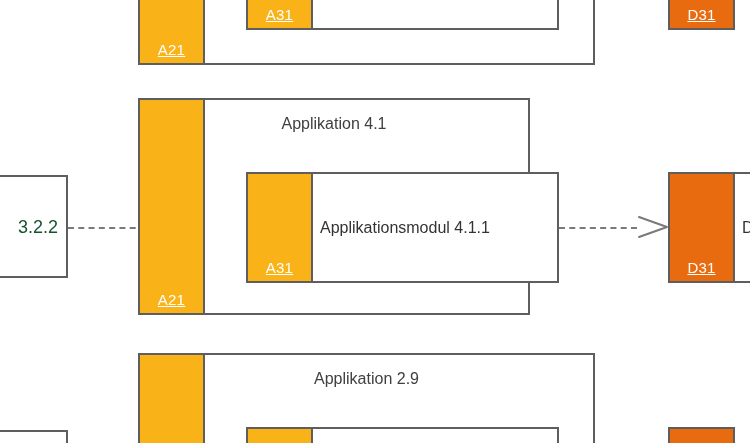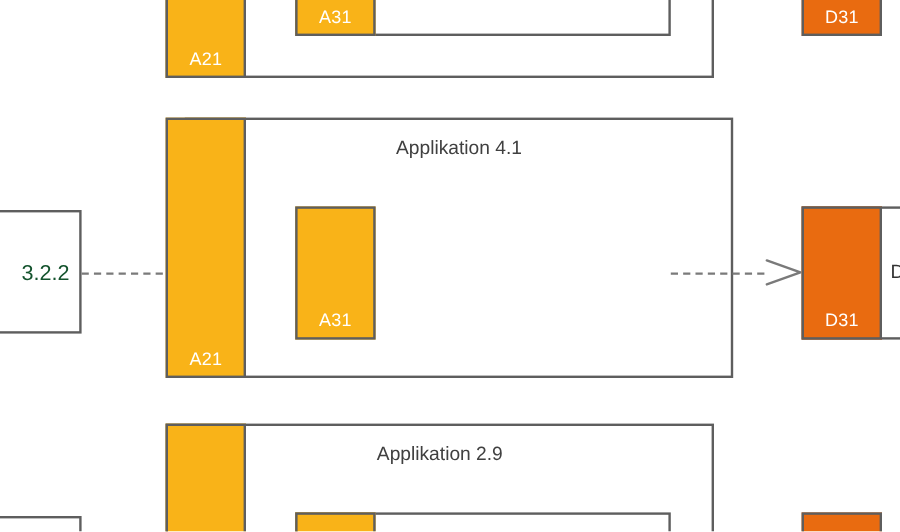--- a/index.html
+++ b/index.html
@@ -38,21 +38,21 @@
     position: absolute;
     left: 0;
     right: 0;
     text-align: center;
     color: #ffffff;
     font-size: 15px;
     line-height: 1;
     letter-spacing: .2px;
     pointer-events: none;
   }
-  .band-label.bottom { bottom: 6px; }
+  .band-label.bottom { bottom: 6px; text-decoration: underline; }
 
   .title {
     position: absolute;
     color: #404040;
     font-size: 16px;
     line-height: 1;
     white-space: nowrap;
   }
   .title.center {
     left: 0; right: 0;
@@ -114,28 +114,31 @@
     <span class="plain-label" style="right:8px; top:50%; transform:translateY(-50%);">3.2.2</span>
   </div>
 
   <div class="dash" style="left:68px; top:227px; width:150px;"></div>
   <div class="arrow" style="left:218px; top:214px;">
     <svg width="26" height="26" viewBox="0 0 26 26">
       <path d="M2 3 L24 13 L2 23" fill="none" stroke="#7a7a7a" stroke-width="2" stroke-linecap="round" stroke-linejoin="round"></path>
     </svg>
   </div>
 
-  <div class="box" style="left:154px; top:98px; width:457px; height:217px;">
+  <div class="box" style="left:138px; top:98px; width:392px; height:217px;">
     <span class="title center" style="top:16px;">Applikation 4.1</span>
   </div>
 
   <div class="band yellow" style="left:138px; top:98px; width:67px; height:217px;">
     <span class="band-label bottom">A21</span>
   </div>
 
+  <div class="box" style="left:246px; top:172px; width:313px; height:111px;">
+    <span class="mod-title" style="left:72px;">Applikationsmodul 4.1.1</span>
+  </div>
 
   <div class="band yellow" style="left:246px; top:172px; width:67px; height:111px;">
     <span class="band-label bottom">A31</span>
   </div>
 
   <div class="dash" style="left:559px; top:227px; width:78px;"></div>
   <div class="arrow" style="left:637px; top:214px;">
     <svg width="32" height="26" viewBox="0 0 32 26">
       <path d="M2 3 L30 13 L2 23" fill="none" stroke="#7a7a7a" stroke-width="2" stroke-linecap="round" stroke-linejoin="round"></path>
     </svg>

